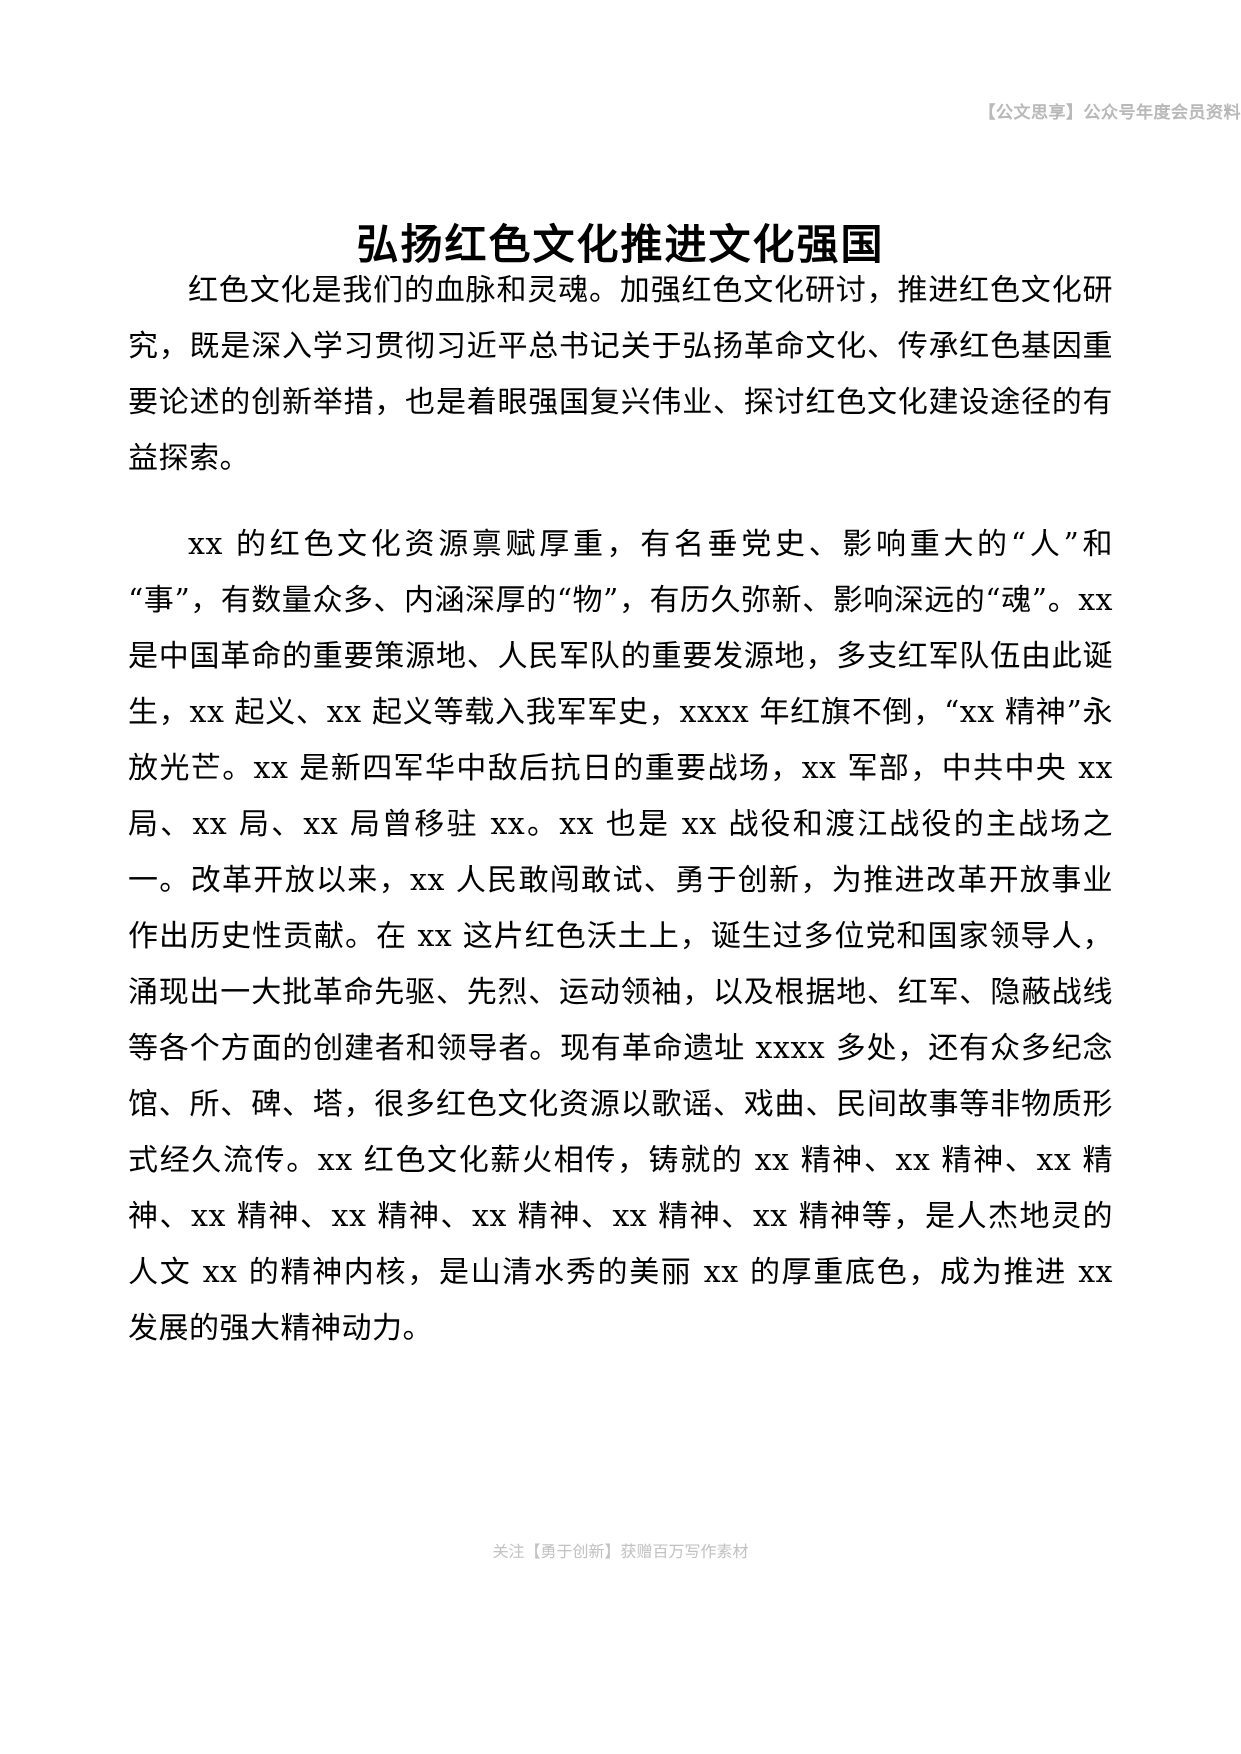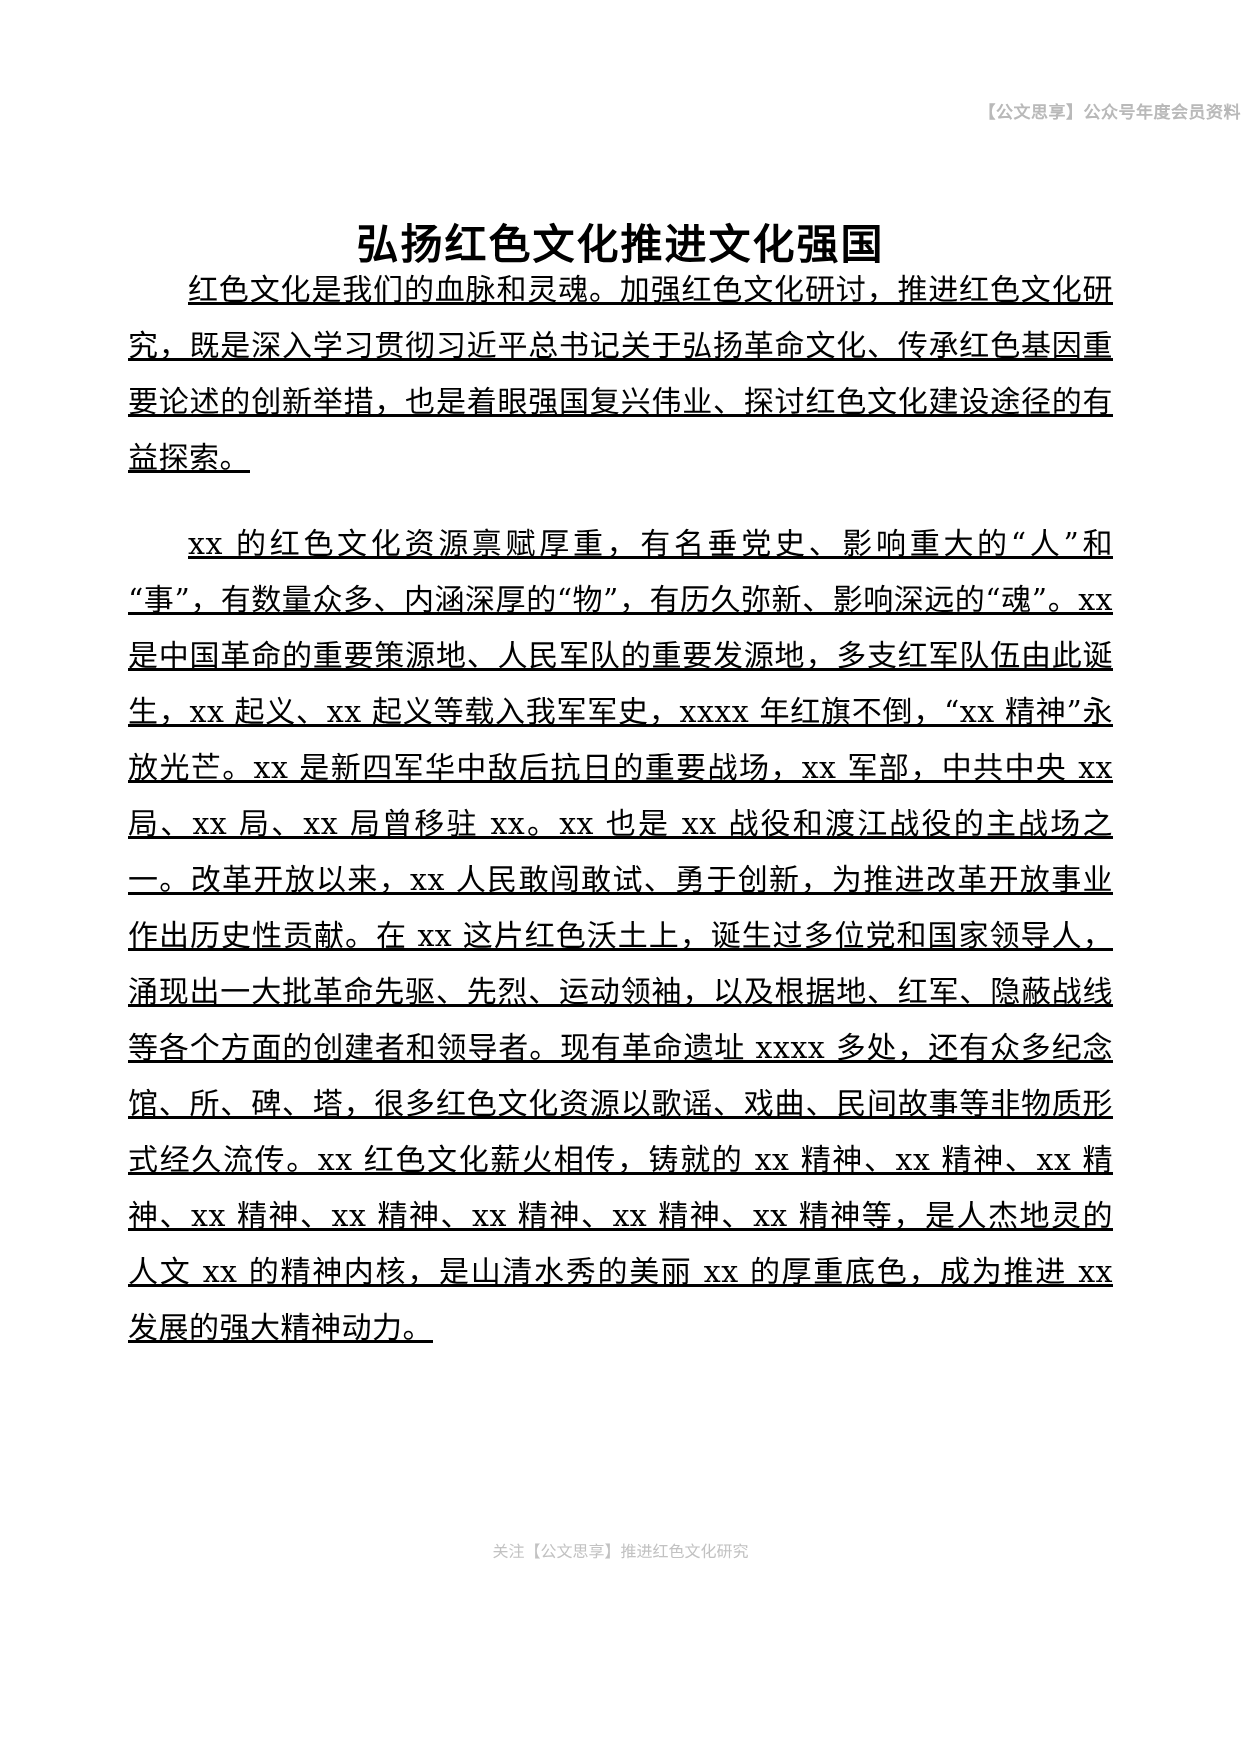--- a/index.html
+++ b/index.html
@@ -46,21 +46,20 @@
     font-size: 42px;
     font-weight: bold;
     letter-spacing: 2px;
     font-family: "DejaVu Serif", "Liberation Serif", serif;
   }
   .body-area {
     position: absolute;
     top: 262px;
     left: 128px;
     width: 985px;
-    text-decoration: underline;
   }
   p.para {
     margin: 0 0 14px 0;
     font-size: 30px;
     line-height: 56px;
     text-align: justify;
     text-justify: inter-ideograph;
     text-indent: 2em;
     letter-spacing: 0.5px;
     font-family: "DejaVu Serif", "Liberation Serif", serif;
@@ -87,15 +86,15 @@
 
   <div class="header-note">【公文思享】公众号年度会员资料</div>
 
   <h1 class="doc-title">弘扬红色文化推进文化强国</h1>
 
   <div class="body-area">
     <p class="para first">红色文化是我们的血脉和灵魂。加强红色文化研讨，推进红色文化研究，既是深入学习贯彻习近平总书记关于弘扬革命文化、传承红色基因重要论述的创新举措，也是着眼强国复兴伟业、探讨红色文化建设途径的有益探索。</p>
     <p class="para second">xx 的红色文化资源禀赋厚重，有名垂党史、影响重大的“人”和“事”，有数量众多、内涵深厚的“物”，有历久弥新、影响深远的“魂”。xx 是中国革命的重要策源地、人民军队的重要发源地，多支红军队伍由此诞生，xx 起义、xx 起义等载入我军军史，xxxx 年红旗不倒，“xx 精神”永放光芒。xx 是新四军华中敌后抗日的重要战场，xx 军部，中共中央 xx 局、xx 局、xx 局曾移驻 xx。xx 也是 xx 战役和渡江战役的主战场之一。改革开放以来，xx 人民敢闯敢试、勇于创新，为推进改革开放事业作出历史性贡献。在 xx 这片红色沃土上，诞生过多位党和国家领导人，涌现出一大批革命先驱、先烈、运动领袖，以及根据地、红军、隐蔽战线等各个方面的创建者和领导者。现有革命遗址 xxxx 多处，还有众多纪念馆、所、碑、塔，很多红色文化资源以歌谣、戏曲、民间故事等非物质形式经久流传。xx 红色文化薪火相传，铸就的 xx 精神、xx 精神、xx 精神、xx 精神、xx 精神、xx 精神、xx 精神、xx 精神等，是人杰地灵的人文 xx 的精神内核，是山清水秀的美丽 xx 的厚重底色，成为推进 xx 发展的强大精神动力。</p>
   </div>
 
-  <div class="footer-note">关注【公文思享】推进红色文化研究</div>
+  <div class="footer-note">关注【勇于创新】获赠百万写作素材</div>
 
 </div>
 
 </body></html>

